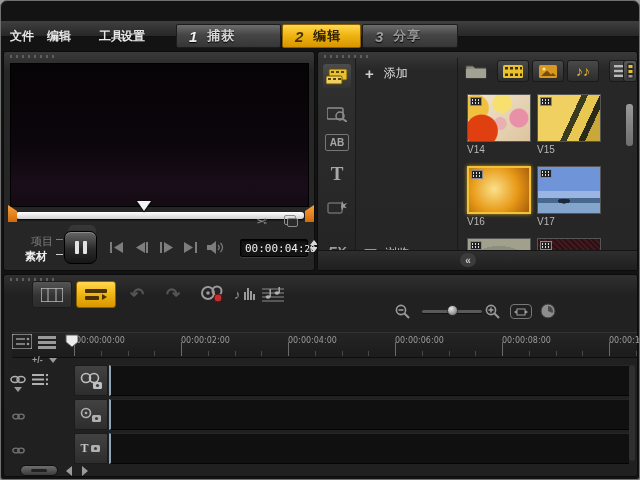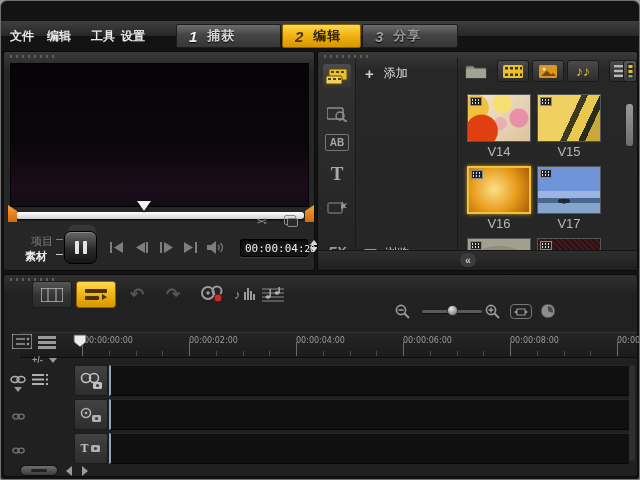--- a/index.html
+++ b/index.html
@@ -79,21 +79,21 @@
   .browserow{position:absolute;left:6px;bottom:8px;display:flex;align-items:center;gap:6px;color:#cfcfcf;font-size:12px;}
   .libcontent{position:absolute;left:141px;top:4px;right:2px;bottom:0;}
   .filterbtn{position:absolute;top:4px;width:32px;height:22px;border-radius:3px;border:1px solid #1a1a1a;
              background:linear-gradient(#4a4a4a,#2c2c2c);display:flex;align-items:center;justify-content:center;}
   .thumbwrap{position:absolute;left:0;top:30px;right:12px;height:178px;overflow:hidden;}
   .thumb{position:absolute;width:64px;height:48px;border:1px solid #555;}
   .thumb.sel{border:2px solid #f0c33c;box-shadow:0 0 4px #c89a20;}
   .clipbadge{position:absolute;left:2px;top:2px;width:12px;height:9px;background:#222;border:1px solid #888;
              display:flex;flex-direction:column;justify-content:space-between;padding:1px;}
   .clipbadge i{display:block;height:2px;background:repeating-linear-gradient(90deg,#ddd 0 1px,transparent 1px 3px);}
-  .thumblabel{position:absolute;width:64px;text-align:center;color:#b8b8b8;font-size:13px;}
+  .thumblabel{position:absolute;width:64px;text-align:left;color:#b8b8b8;font-size:10px;}
   .v14{background:radial-gradient(circle at 22% 78%,#e04010 0 26%,rgba(0,0,0,0) 28%),
         radial-gradient(circle at 12% 28%,#f0c040 0 20%,rgba(0,0,0,0) 22%),
         radial-gradient(circle at 55% 18%,#f8e070 0 18%,rgba(0,0,0,0) 20%),
         radial-gradient(circle at 82% 50%,#e890a8 0 16%,rgba(0,0,0,0) 18%),
         radial-gradient(circle at 52% 62%,#e8b0b0 0 14%,rgba(0,0,0,0) 16%),
         linear-gradient(135deg,#f2e6d2,#ddc49e);}
   .v15{background:linear-gradient(115deg,#f0d060 0 52%,#3a3a20 52% 60%,#e8c850 60% 74%,#2a2a18 74% 82%,#c8a838 82%);}
   .v16{background:radial-gradient(circle at 42% 48%,#fae08a,#eda califor 0,#e89a18 55%,#a85c08 100%);
        background:radial-gradient(circle at 42% 48%,#fae08a 0%,#e89a18 55%,#a85c08 100%);}
   .v17{background:radial-gradient(ellipse 10px 4px at 42% 74%,#1c2a3a 0 60%,rgba(0,0,0,0) 65%),
@@ -121,21 +121,21 @@
   .tlicon{position:absolute;top:9px;width:30px;height:20px;display:flex;align-items:center;justify-content:center;}
   .slider-track{position:absolute;left:418px;top:35px;width:60px;height:3px;border-radius:2px;background:#5a5a5a;
                 box-shadow:0 1px 0 #111;}
   .slider-thumb{position:absolute;left:443px;top:30px;width:11px;height:11px;border-radius:50%;
                 background:radial-gradient(circle at 35% 30%,#e8e8e8,#9a9a9a 60%,#6a6a6a);border:1px solid #333;}
   .fitbtn{position:absolute;left:506px;top:29px;width:22px;height:15px;border-radius:4px;border:1px solid #777;
           display:flex;align-items:center;justify-content:center;}
   .tl-tc{position:absolute;left:558px;top:28px;width:74px;height:17px;background:#121212;border:1px solid #000;
          box-shadow:inset 0 1px 2px #000;border-radius:2px;color:#f0f0f0;font-family:"DejaVu Sans Mono",monospace;
          font-size:11px;display:flex;align-items:center;justify-content:center;}
-  .ruler{position:absolute;left:16px;top:57px;right:0;height:26px;background:linear-gradient(#242424,#1c1c1c);
+  .ruler{position:absolute;left:8px;top:57px;right:0;height:26px;background:linear-gradient(#242424,#1c1c1c);
          border-top:1px solid #333;border-bottom:1px solid #0e0e0e;}
   .ruler .ticks{position:absolute;left:62px;right:0;bottom:1px;height:16px;
      background:repeating-linear-gradient(90deg,#6a6a6a 0 1px,rgba(0,0,0,0) 1px 107px) bottom/100% 14px no-repeat,
                 repeating-linear-gradient(90deg,#484848 0 1px,rgba(0,0,0,0) 1px 26.75px) bottom/100% 5px no-repeat;}
   .rlabel{position:absolute;top:3px;color:#9c9c9c;font-size:8px;font-family:"DejaVu Sans",sans-serif;white-space:nowrap;}
   .trackmgr{position:absolute;left:28px;top:80px;display:flex;align-items:center;gap:6px;color:#9a9a9a;
             font-size:9px;font-weight:bold;}
   .tri-dn{width:0;height:0;border-left:4px solid transparent;border-right:4px solid transparent;border-top:5px solid #999;}
   .trackrow{position:absolute;left:0;right:8px;height:31px;}
   .trackhead{position:absolute;left:70px;top:0;width:34px;height:31px;border-radius:2px;border:1px solid #1b1b1b;
@@ -153,21 +153,21 @@
 </style>
 </head>
 <body>
 
 <div class="win">
 
 
   <div class="menubar">
     <div class="menu-item" style="left:9px">文件</div>
     <div class="menu-item" style="left:46px">编辑</div>
-    <div class="menu-item" style="left:90px">工具</div>
+    <div class="menu-item" style="left:98px">工具</div>
     <div class="menu-item" style="left:120px">设置</div>
 
     <div class="steptab tab-idle" style="left:175px;width:105px">
       <span class="num">1</span>
       <span class="lbl">捕获</span>
     </div>
     <div class="steptab tab-active" style="left:281px;width:79px">
       <span class="num">2</span>
       <span class="lbl">编辑</span>
     </div>

